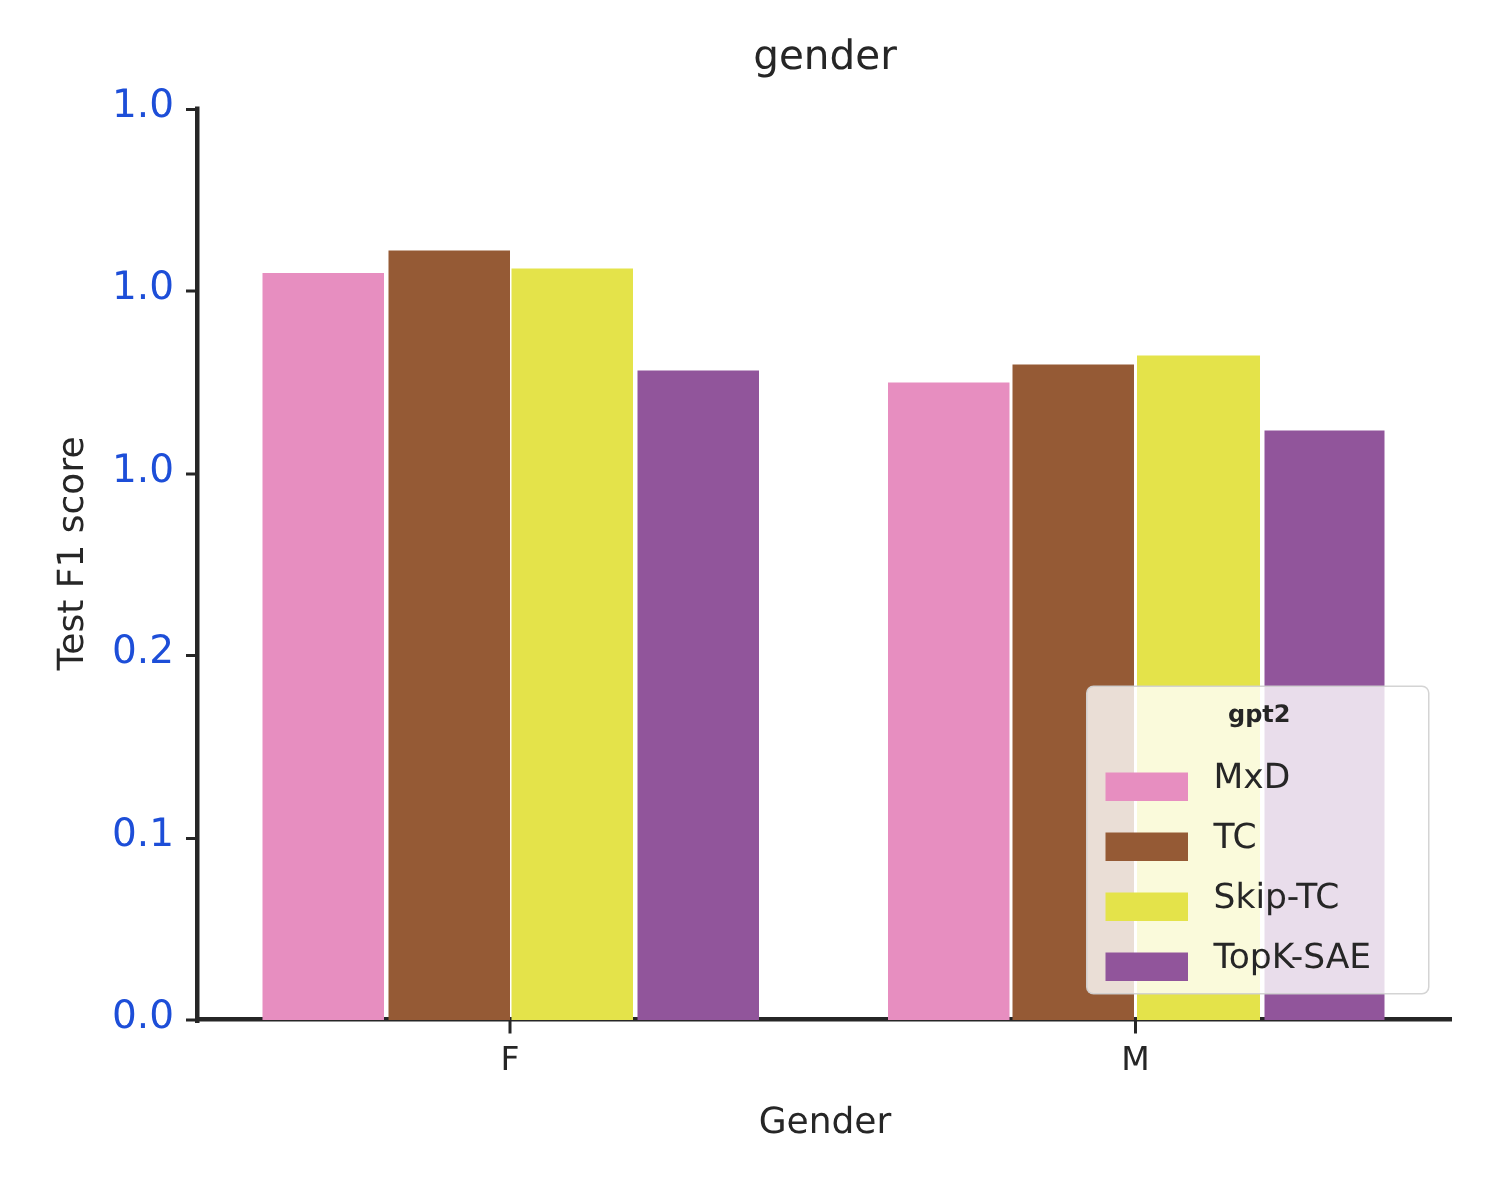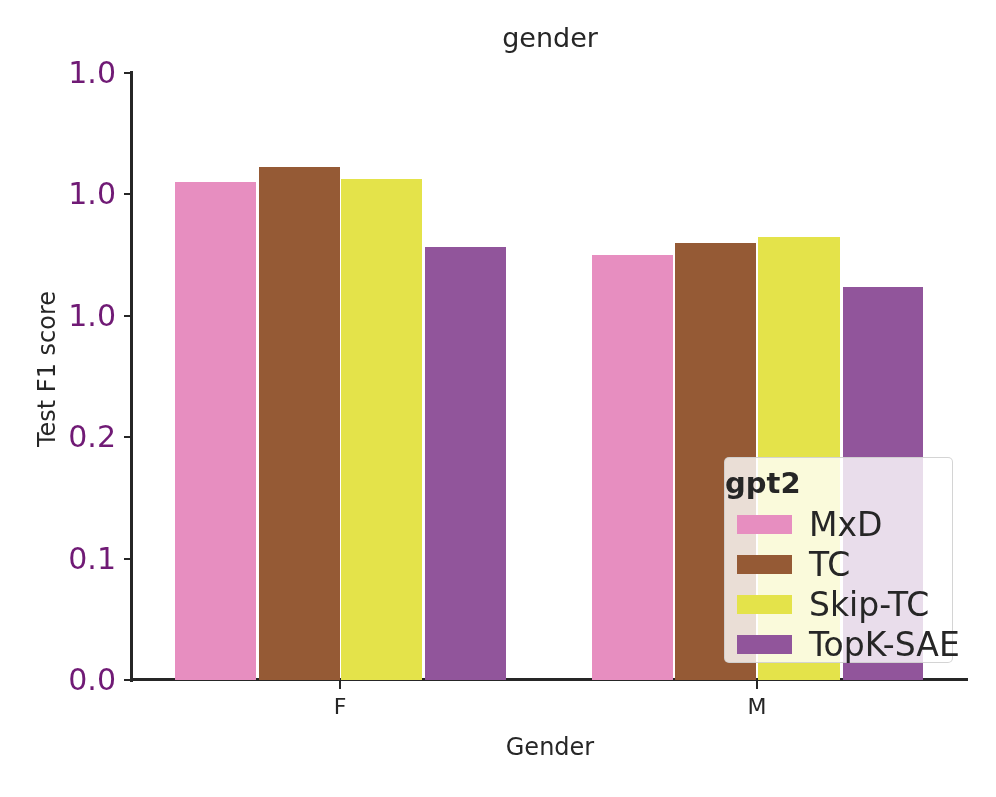--- a/index.html
+++ b/index.html
@@ -60,22 +60,22 @@
     right: 0px;
     top: -1.2px;
     width: 8px;
     height: 2.4px;
     background: #262626;
   }
   .ytick .tick-label {
     position: absolute;
     right: 16px;
     top: -18px;
-    font-size: 30px;
-    color: #701a75;
+    font-size: 26px;
+    color: #1d4ed8;
     white-space: nowrap;
     text-align: center;
   }
 
   
   .xtick {
     position: absolute;
     top: 680px;
     width: 0;
     height: 0;
@@ -137,42 +137,42 @@
     border: 1.2px solid rgba(204, 204, 204, 0.85);
     border-radius: 5px;
     box-sizing: border-box;
     padding: 0;
   }
   #legend-title {
     position: absolute;
     left: 0;
     top: 8px;
     width: 229px;
-    text-align: left;
-    font-size: 29px;
+    text-align: center;
+    font-size: 16px;
     font-weight: bold;
     color: #262626;
   }
   .legend-entry {
     position: absolute;
     left: 12px;
     height: 34px;
   }
   .legend-swatch {
     position: absolute;
     left: 0px;
     top: 7px;
     width: 55px;
     height: 19px;
   }
   .legend-label {
     position: absolute;
     left: 72px;
     top: -3px;
-    font-size: 33px;
+    font-size: 23px;
     color: #262626;
     white-space: nowrap;
   }
 </style>
 </head>
 <body>
 
 <div id="figure">
 
   <div id="chart-title">gender</div>

